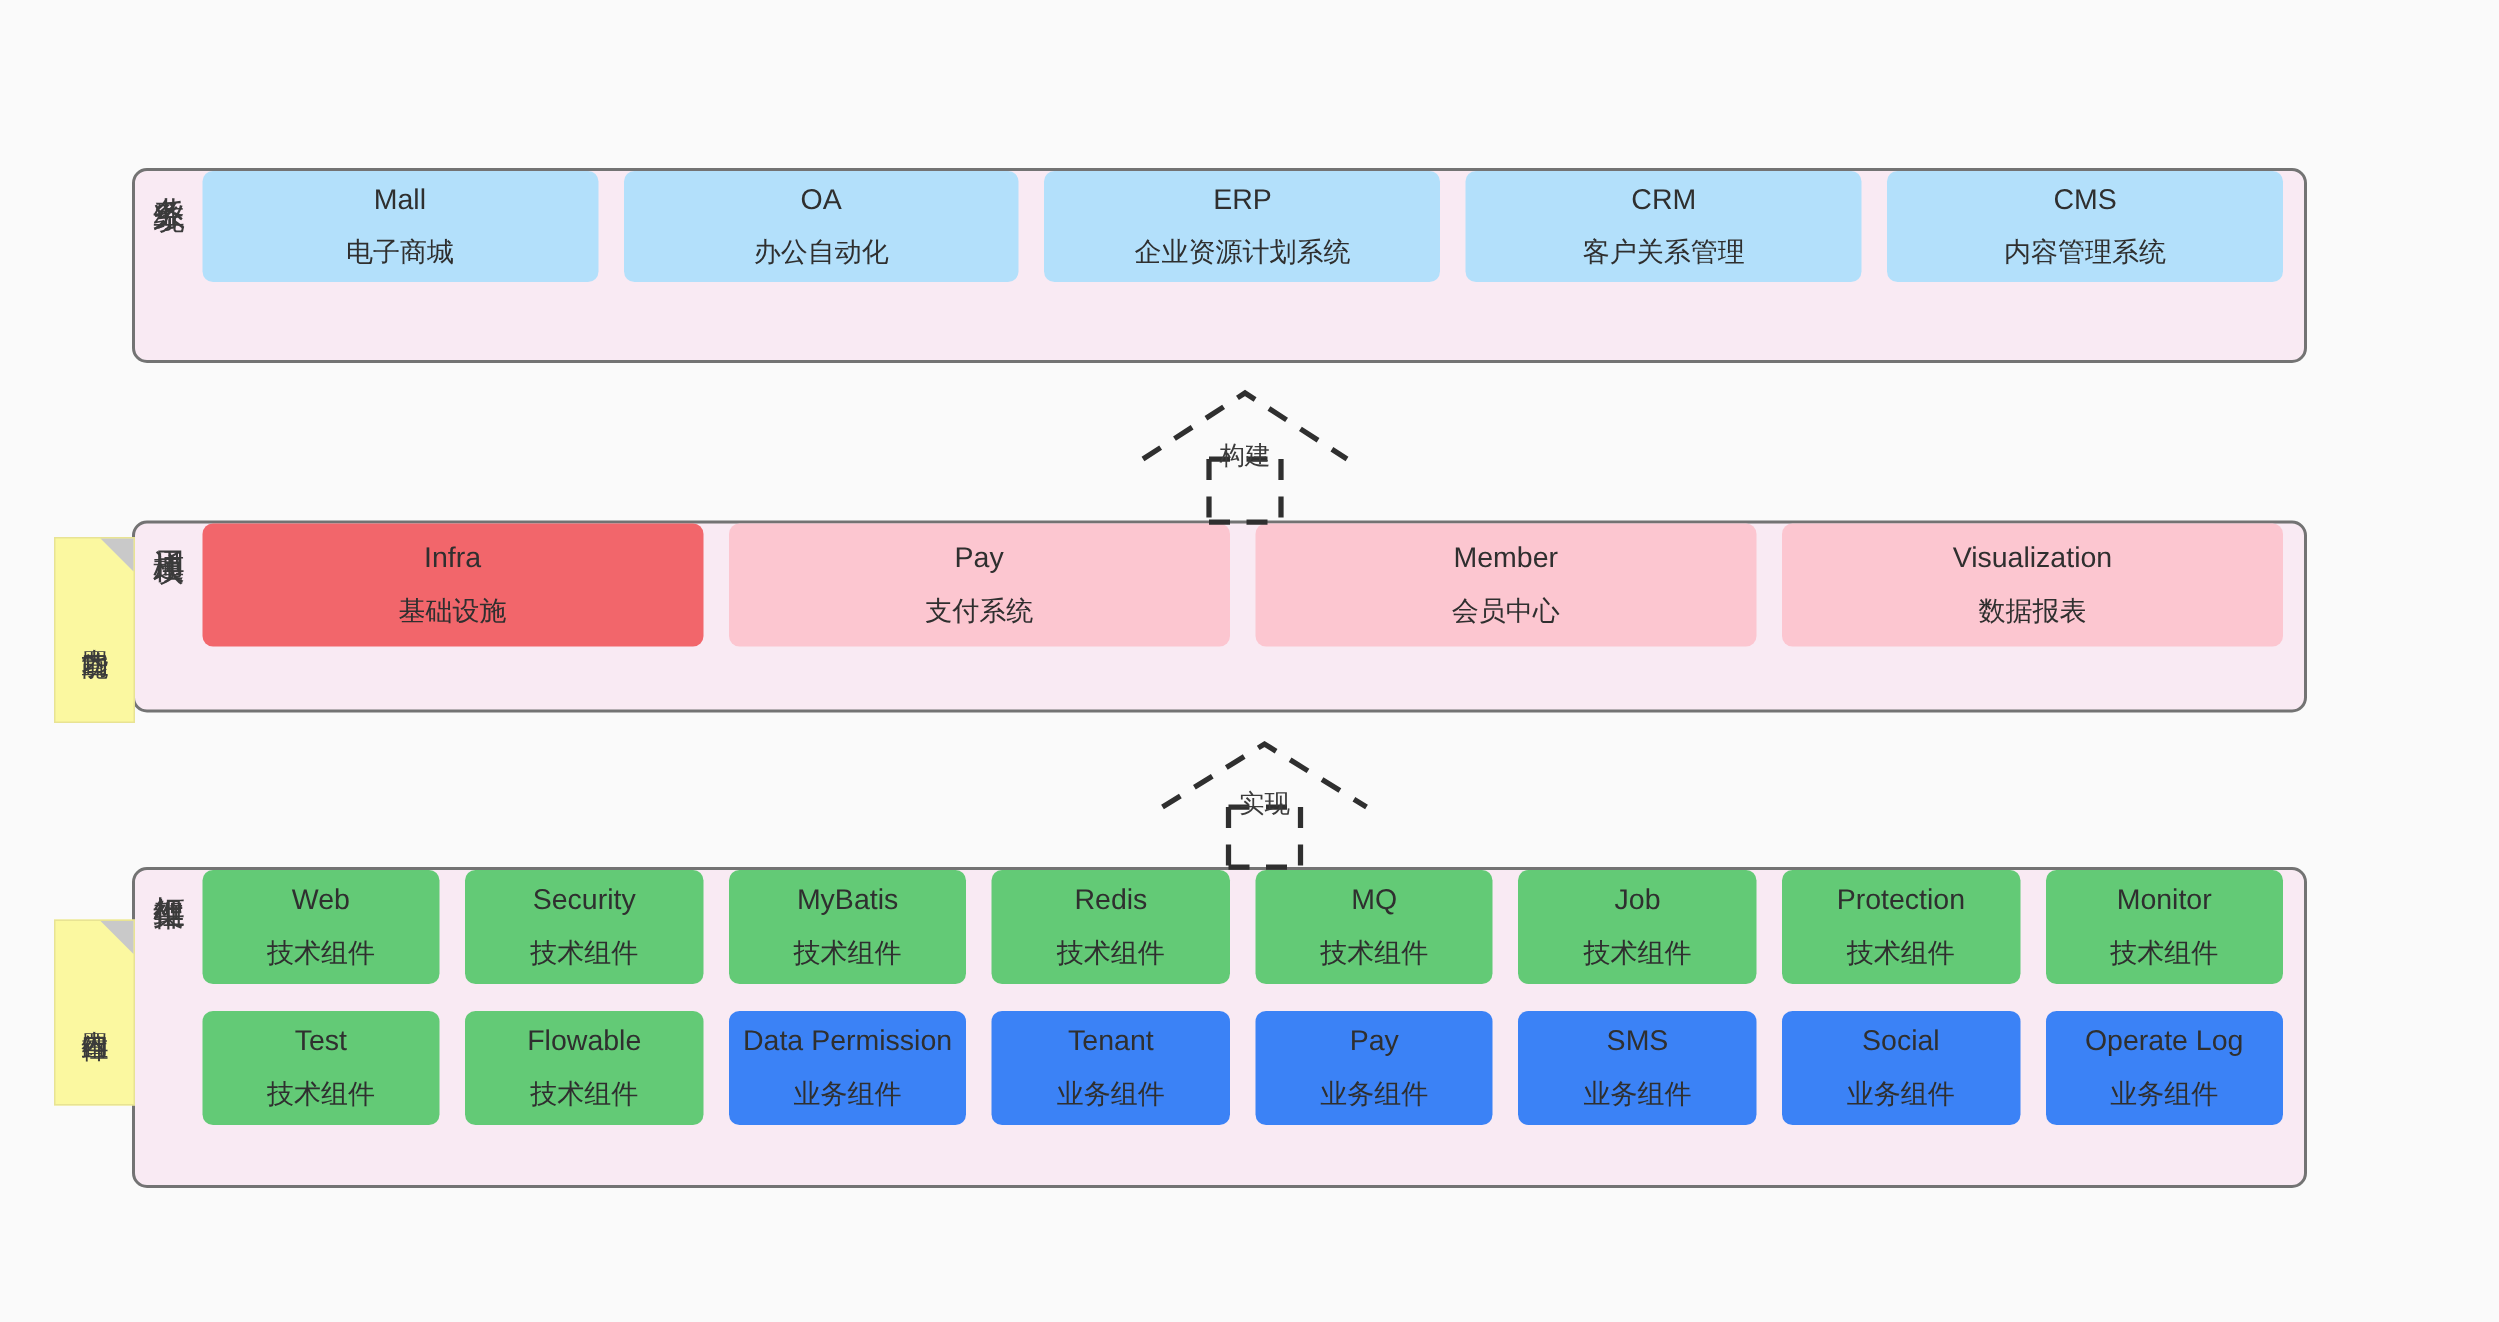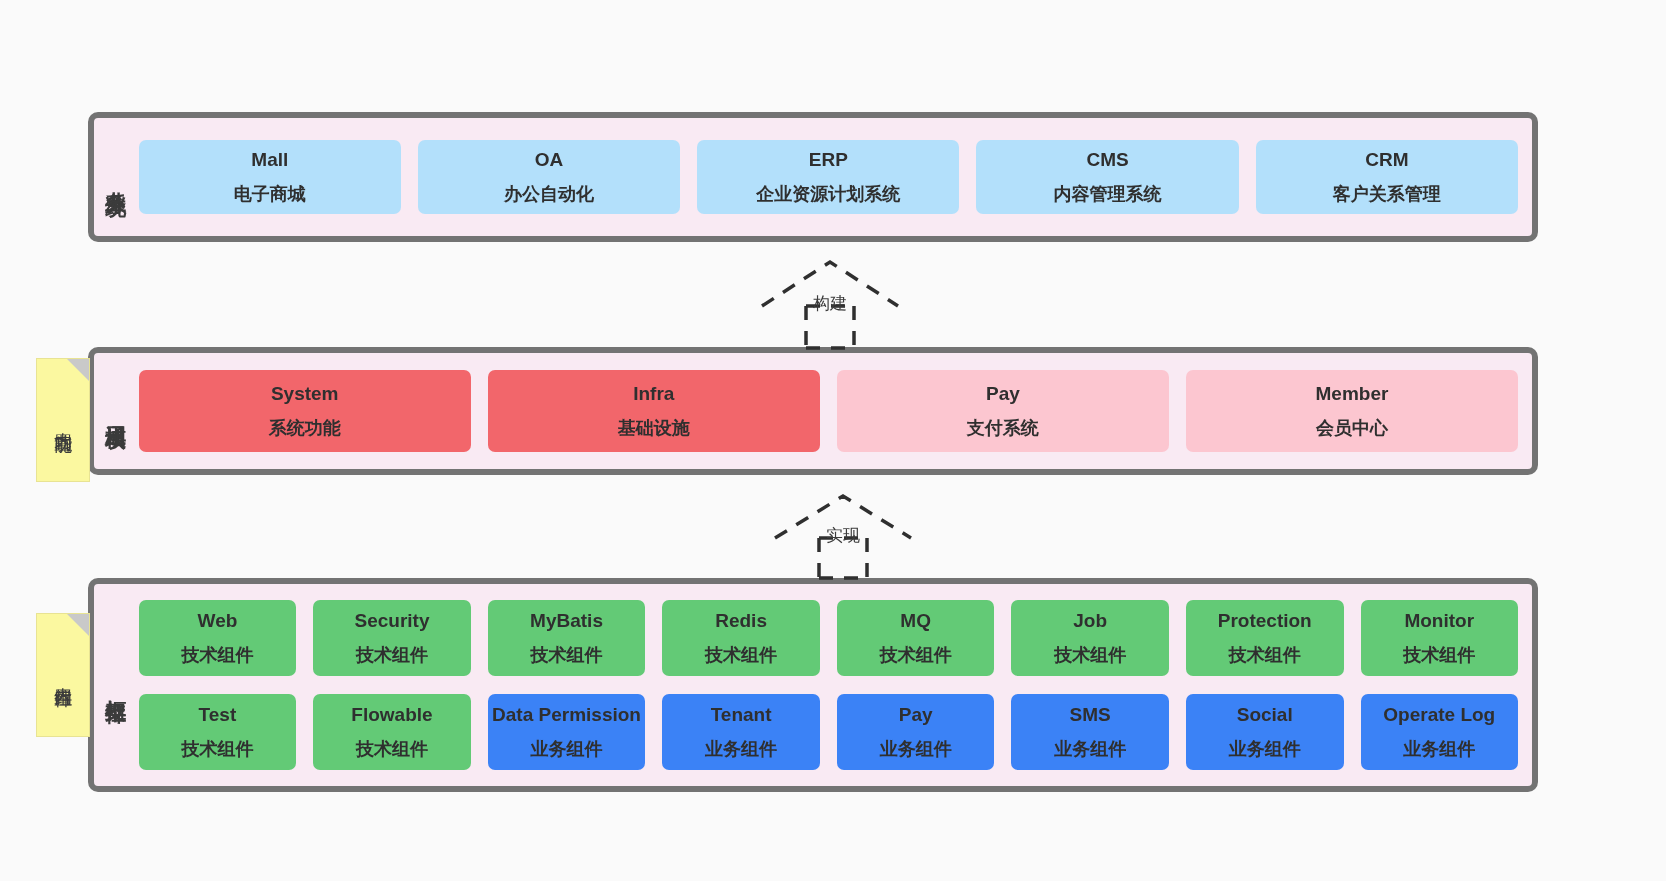--- a/index.html
+++ b/index.html
@@ -13,27 +13,26 @@
     font-family: "Liberation Sans", "DejaVu Sans", sans-serif;
     color: #333333;
     overflow: hidden;
     position: relative;
   }
 
   
   .layer {
     position: absolute;
     background: #f9eaf3;
-    border: 6px solid #737373;
+    border: 2px solid #737373;
     border-radius: 10px;
     box-sizing: border-box;
     display: flex;
     flex-direction: row;
-    align-items: center;
-    font-weight: bold;
+    align-items: flex-start;
   }
 
   
   .layer-title {
     writing-mode: vertical-rl;
     text-orientation: upright;
     font-size: 21px;
     line-height: 1.08;
     letter-spacing: 1px;
     color: #3b3b3b;
@@ -151,26 +150,26 @@
       </div>
       <div class="card blue">
         <span class="t-en">OA</span>
         <span class="t-cn">办公自动化</span>
       </div>
       <div class="card blue">
         <span class="t-en">ERP</span>
         <span class="t-cn">企业资源计划系统</span>
       </div>
       <div class="card blue">
+        <span class="t-en">CRM</span>
+        <span class="t-cn">客户关系管理</span>
+      </div>
+      <div class="card blue">
         <span class="t-en">CMS</span>
         <span class="t-cn">内容管理系统</span>
-      </div>
-      <div class="card blue">
-        <span class="t-en">CRM</span>
-        <span class="t-cn">客户关系管理</span>
       </div>
     </div>
   </div>
 </div>
 
 <div class="connector" style="left:760px; top:258px; width:140px; height:92px;">
   <svg width="140" height="92" viewBox="0 0 140 92" aria-hidden="true">
     <path d="M2 48 L70 4 L138 48" fill="none" stroke="#2f2f2f" stroke-width="3.5" stroke-dasharray="14,11" stroke-linecap="butt"></path>
     <path d="M46 48 L46 90" fill="none" stroke="#2f2f2f" stroke-width="3.5" stroke-dasharray="14,11"></path>
     <path d="M94 48 L94 90" fill="none" stroke="#2f2f2f" stroke-width="3.5" stroke-dasharray="14,11"></path>
@@ -183,34 +182,34 @@
 <div class="sticky" style="left:36px; top:358px; width:54px; height:124px;">
   <span class="fold"></span>
   <span class="sticky-text">内置功能</span>
 </div>
 
 <div class="layer h-common" style="left:88px; top:347px; width:1450px; height:128px;">
   <div class="layer-title">通用模块</div>
   <div class="layer-body">
     <div class="row">
       <div class="card red">
-        <span class="t-en">System</span>
-        <span class="t-cn">系统功能</span>
-      </div>
-      <div class="card red">
         <span class="t-en">Infra</span>
         <span class="t-cn">基础设施</span>
       </div>
       <div class="card pink">
         <span class="t-en">Pay</span>
         <span class="t-cn">支付系统</span>
       </div>
       <div class="card pink">
         <span class="t-en">Member</span>
         <span class="t-cn">会员中心</span>
+      </div>
+      <div class="card pink">
+        <span class="t-en">Visualization</span>
+        <span class="t-cn">数据报表</span>
       </div>
     </div>
   </div>
 </div>
 
 <div class="connector" style="left:773px; top:492px; width:140px; height:88px;">
   <svg width="140" height="88" viewBox="0 0 140 88" aria-hidden="true">
     <path d="M2 46 L70 4 L138 46" fill="none" stroke="#2f2f2f" stroke-width="3.5" stroke-dasharray="14,11" stroke-linecap="butt"></path>
     <path d="M46 46 L46 86" fill="none" stroke="#2f2f2f" stroke-width="3.5" stroke-dasharray="14,11"></path>
     <path d="M94 46 L94 86" fill="none" stroke="#2f2f2f" stroke-width="3.5" stroke-dasharray="14,11"></path>

